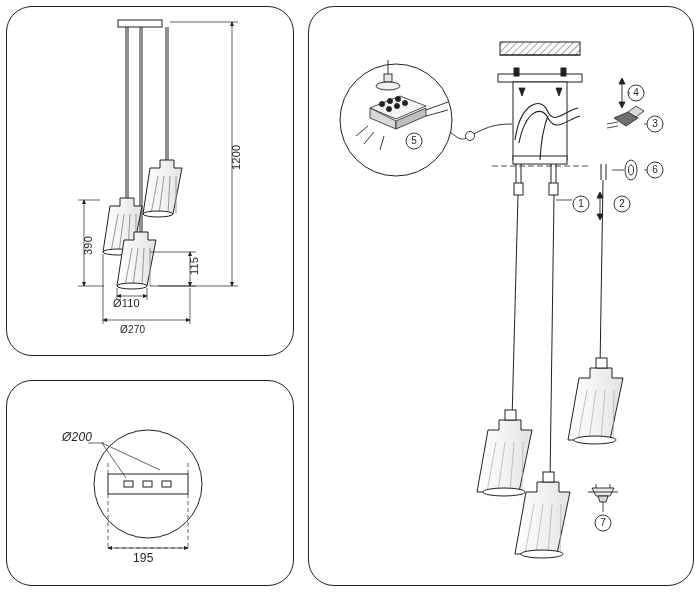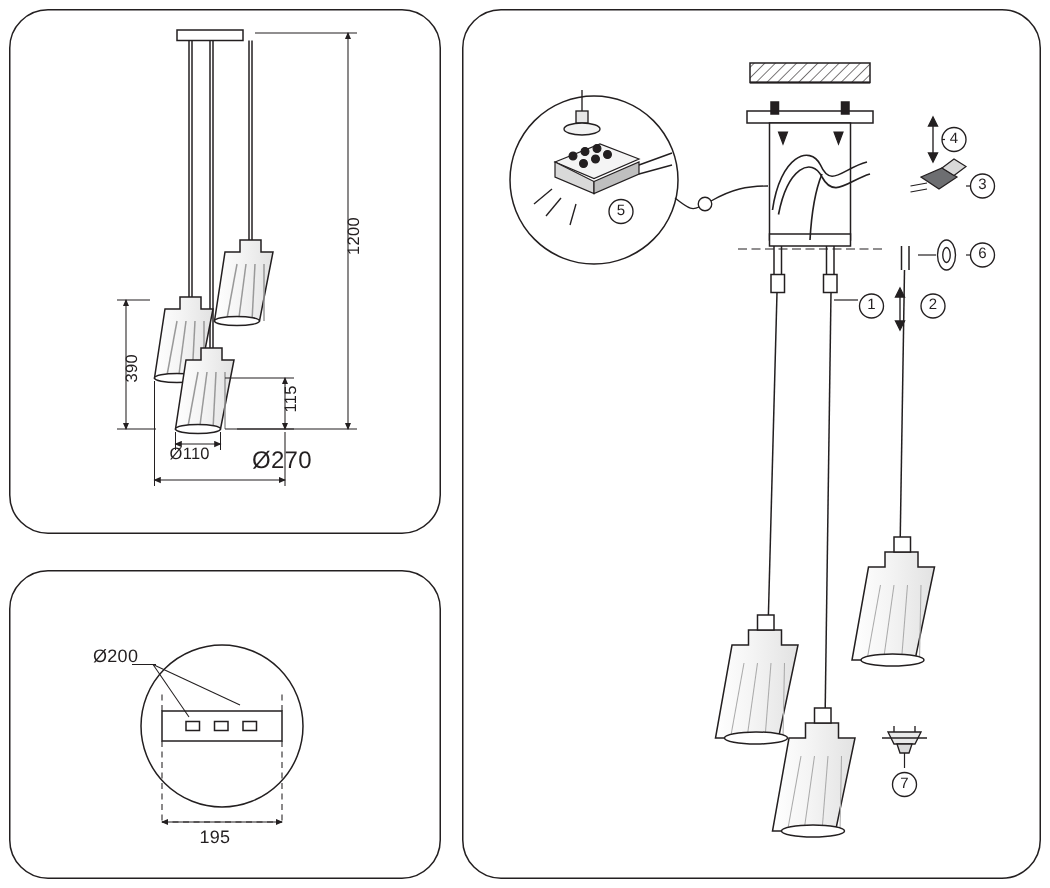--- a/index.html
+++ b/index.html
@@ -325,23 +325,23 @@
       <line x1="644" y1="124" x2="647" y2="124"></line>
       <line x1="644" y1="170" x2="647" y2="170"></line>
       <line x1="630" y1="93" x2="628" y2="93"></line>
     </g>
   </svg>
 
   <div class="lbl rot" style="left:230px; top:170px;">1200</div>
   <div class="lbl rot" style="left:82px; top:255px;">390</div>
   <div class="lbl rot" style="left:188px; top:275px;">115</div>
   <div class="lbl" style="left:113px; top:297px;">Ø110</div>
-  <div class="lbl" style="left:120px; top:299px; font-size:16px;margin-left:48px;">Ø270</div>
-
-  <div class="lbl" style="left:62px; top:430px; font-size:12px;">Ø200</div>
+  <div class="lbl" style="left:120px; top:324px; font-size:10px;">Ø270</div>
+
+  <div class="lbl" style="left:62px; top:430px; font-size:12px;font-style:italic;">Ø200</div>
   <div class="lbl" style="left:133px; top:551px; font-size:12px;text-align:center;">195</div>
 
   <div class="callout-num" style="left:573px; top:196px;">1</div>
   <div class="callout-num" style="left:614px; top:196px;">2</div>
   <div class="callout-num" style="left:647px; top:116px;">3</div>
   <div class="callout-num" style="left:628px; top:85px;">4</div>
   <div class="callout-num" style="left:406px; top:133px;">5</div>
   <div class="callout-num" style="left:647px; top:162px;">6</div>
   <div class="callout-num" style="left:595px; top:515px;">7</div>
 

